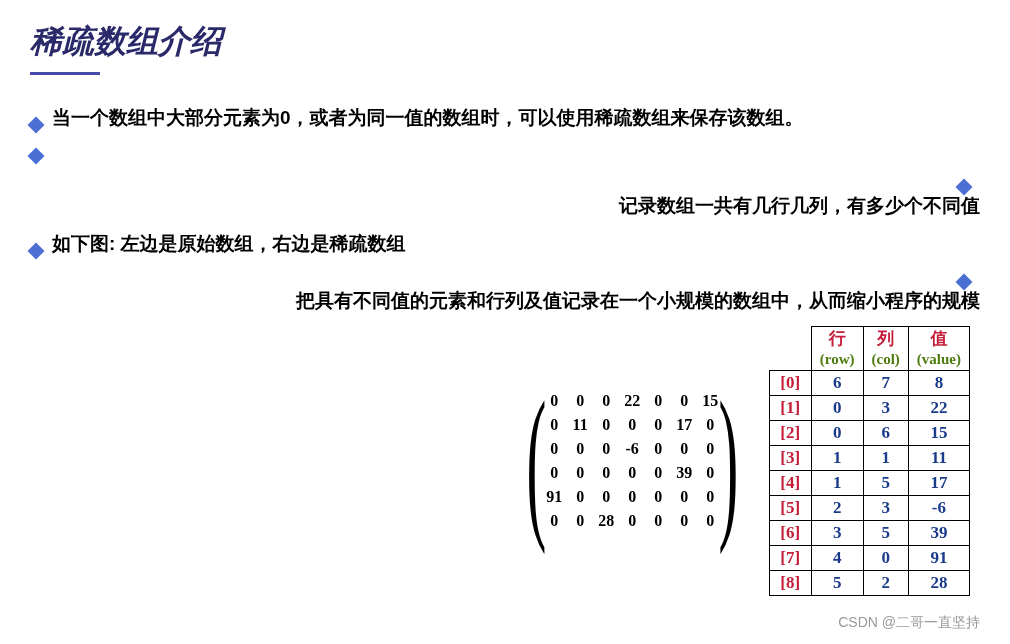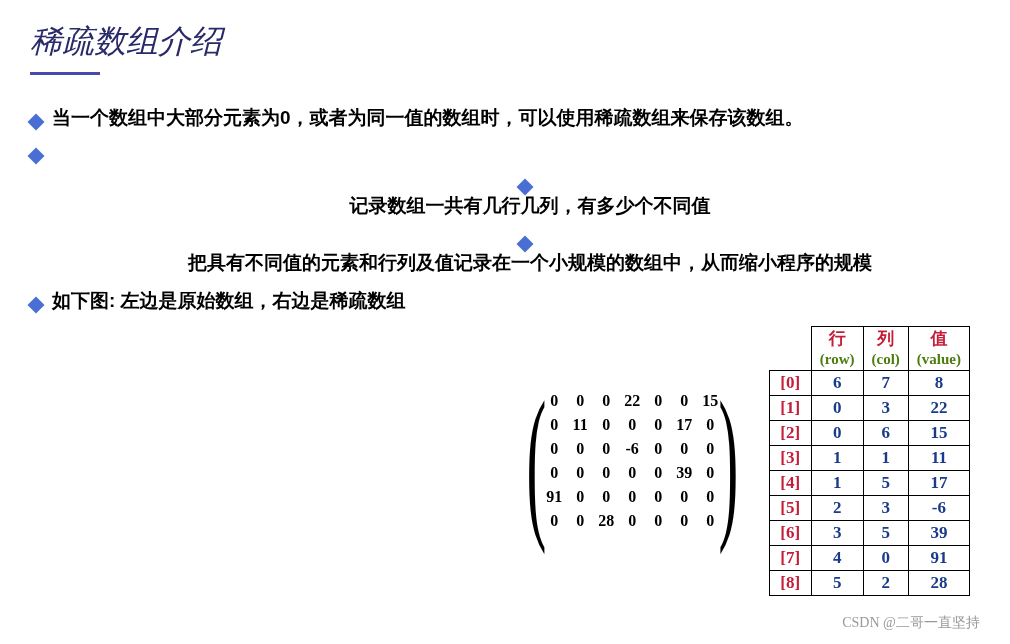--- a/index.html
+++ b/index.html
@@ -6,35 +6,35 @@
     body {
       width: 1010px;
       height: 644px;
       font-family: "Microsoft YaHei", "SimHei", sans-serif;
       background: #fff;
       padding: 20px 30px;
       position: relative;
     }
     .title {
       font-size: 32px;
-      font-weight: normal;
+      font-weight: bold;
       color: #2a2a6a;
       margin-bottom: 8px;
       font-style: italic;
     }
     .title-underline {
       width: 70px;
       height: 3px;
       background: #4a4aaa;
       margin-bottom: 30px;
     }
     .bullet-list { list-style: none; }
     .bullet-item {
       display: flex;
-      align-items: center;
+      align-items: flex-end;
       margin-bottom: 12px;
       font-size: 19px;
       font-weight: bold;
       color: #000;
     }
     .bullet-item.indent { margin-left: 50px; flex-direction: column; }
     .diamond {
       display: inline-block;
       width: 12px;
       height: 12px;
@@ -95,48 +95,48 @@
     }
     .sparse-table th .sub { color: #4d7c0f; font-size: 15px; }
     .idx { color: #c41e3a; }
     .val { color: #1a3a8a; }
     .watermark {
       position: absolute;
       bottom: 12px;
       right: 30px;
       font-size: 14px;
       color: #999;
-      font-family: Liberation Serif, serif;
+      font-family: Liberation Sans, sans-serif;
     }
   </style>
 </head>
 <body>
 
 <div class="title">稀疏数组介绍</div>
 <div class="title-underline"></div>
 
 <ul class="bullet-list">
   <li class="bullet-item">
     <span class="diamond"></span>
     <span>当一个数组中大部分元素为0，或者为同一值的数组时，可以使用稀疏数组来保存该数组。</span>
   </li>
   <li class="bullet-item">
     <span class="diamond"></span>
   </li>
   <li class="bullet-item indent">
     <span class="diamond"></span>
     <span>记录数组一共有几行几列，有多少个不同值</span>
   </li>
+  <li class="bullet-item">
+    <span class="diamond"></span>
+    <span>如下图: 左边是原始数组，右边是稀疏数组</span>
+  </li>
   <li class="bullet-item indent">
     <span class="diamond"></span>
     <span>把具有不同值的元素和行列及值记录在一个小规模的数组中，从而缩小程序的规模</span>
-  </li>
-  <li class="bullet-item">
-    <span class="diamond"></span>
-    <span>如下图: 左边是原始数组，右边是稀疏数组</span>
   </li>
 </ul>
 
 <div class="content-area">
   <div class="matrix-wrapper">
     <span class="paren">(</span>
     <div class="matrix" id="matrix-grid">
         <span>0</span>
         <span>0</span>
         <span>0</span>

